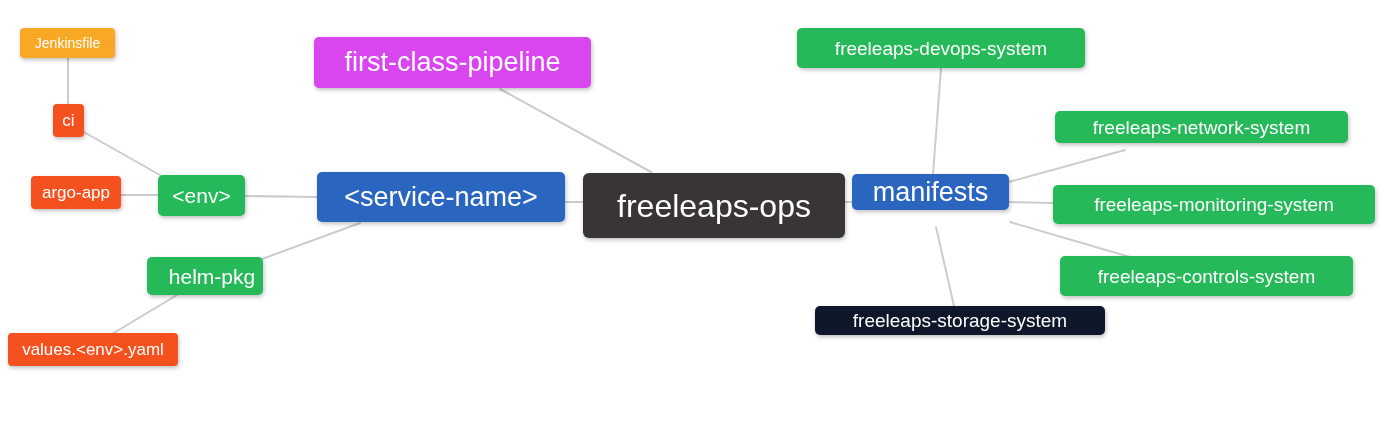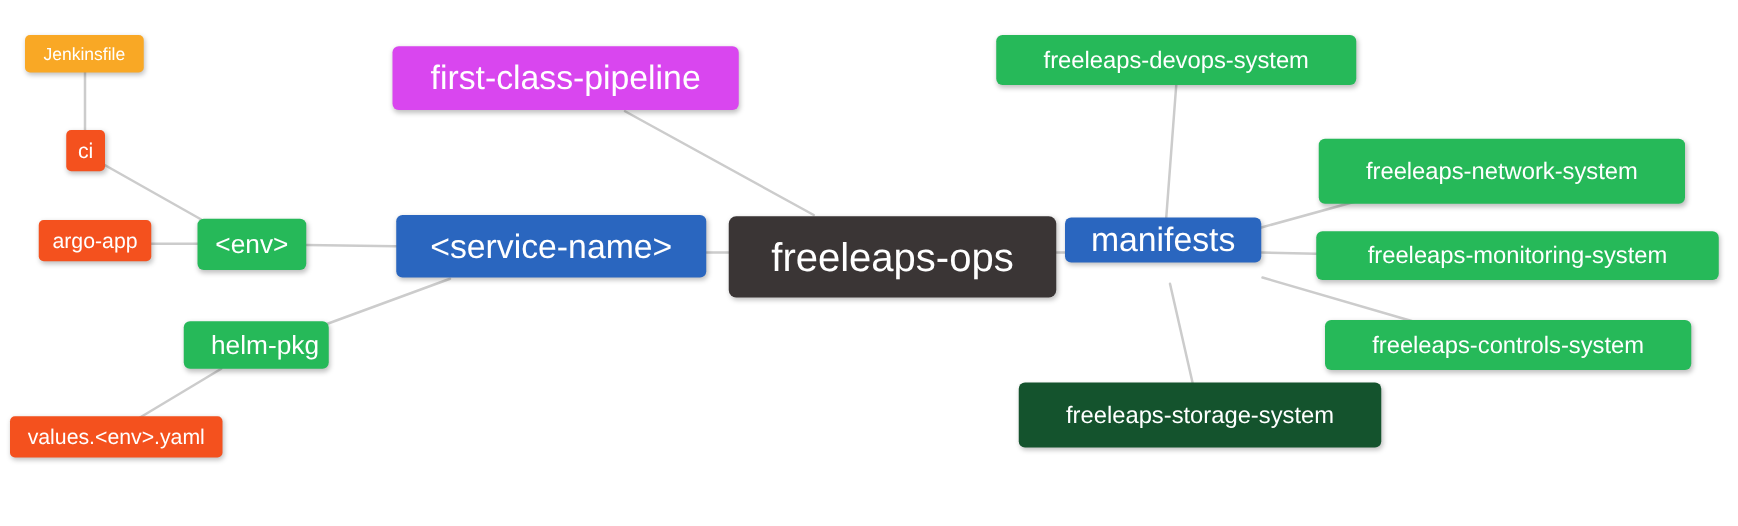--- a/index.html
+++ b/index.html
@@ -80,21 +80,21 @@
   <div class="node" style="left: 314px; top: 37px; width: 277px; height: 51px; font-size: 27px; background-color: #d946ef;">first-class-pipeline</div>
 
   <div class="node" style="left: 317px; top: 172px; width: 248px; height: 50px; font-size: 27px; background-color: rgb(42, 102, 191);">&lt;service-name&gt;</div>
 
   <div class="node node--root" style="left: 583px; top: 173px; width: 262px; height: 65px; font-size: 32px; background-color: rgb(58, 53, 53);">freeleaps-ops</div>
 
   <div class="node" style="left: 852px; top: 174px; width: 157px; height: 36px; font-size: 27px; background-color: rgb(42, 102, 191);">manifests</div>
 
   <div class="node" style="left: 797px; top: 28px; width: 288px; height: 40px; font-size: 19px; background-color: rgb(38, 185, 89);">freeleaps-devops-system</div>
 
-  <div class="node" style="left: 1055px; top: 111px; width: 293px; height: 52px; font-size: 19px; background-color: rgb(38, 185, 89);">freeleaps-network-system</div>
+  <div class="node" style="left: 1055px; top: 111px; width: 293px; height: 32px; font-size: 19px; background-color: rgb(38, 185, 89);">freeleaps-network-system</div>
 
   <div class="node" style="left: 1053px; top: 185px; width: 322px; height: 39px; font-size: 19px; background-color: rgb(38, 185, 89);">freeleaps-monitoring-system</div>
 
   <div class="node" style="left: 1060px; top: 256px; width: 293px; height: 40px; font-size: 19px; background-color: rgb(38, 185, 89);">freeleaps-controls-system</div>
 
-  <div class="node" style="left: 815px; top: 306px; width: 290px; height: 52px; font-size: 19px; background-color: #14532d;">freeleaps-storage-system</div>
+  <div class="node" style="left: 815px; top: 306px; width: 290px; height: 29px; font-size: 19px; background-color: #0f172a;">freeleaps-storage-system</div>
 
 </div>
 
 </body></html>

